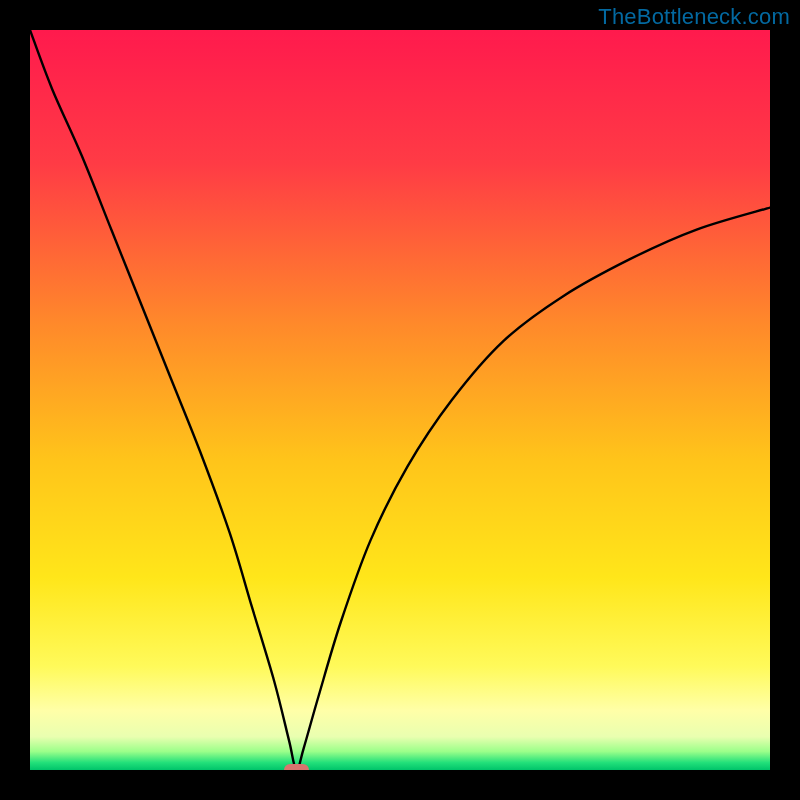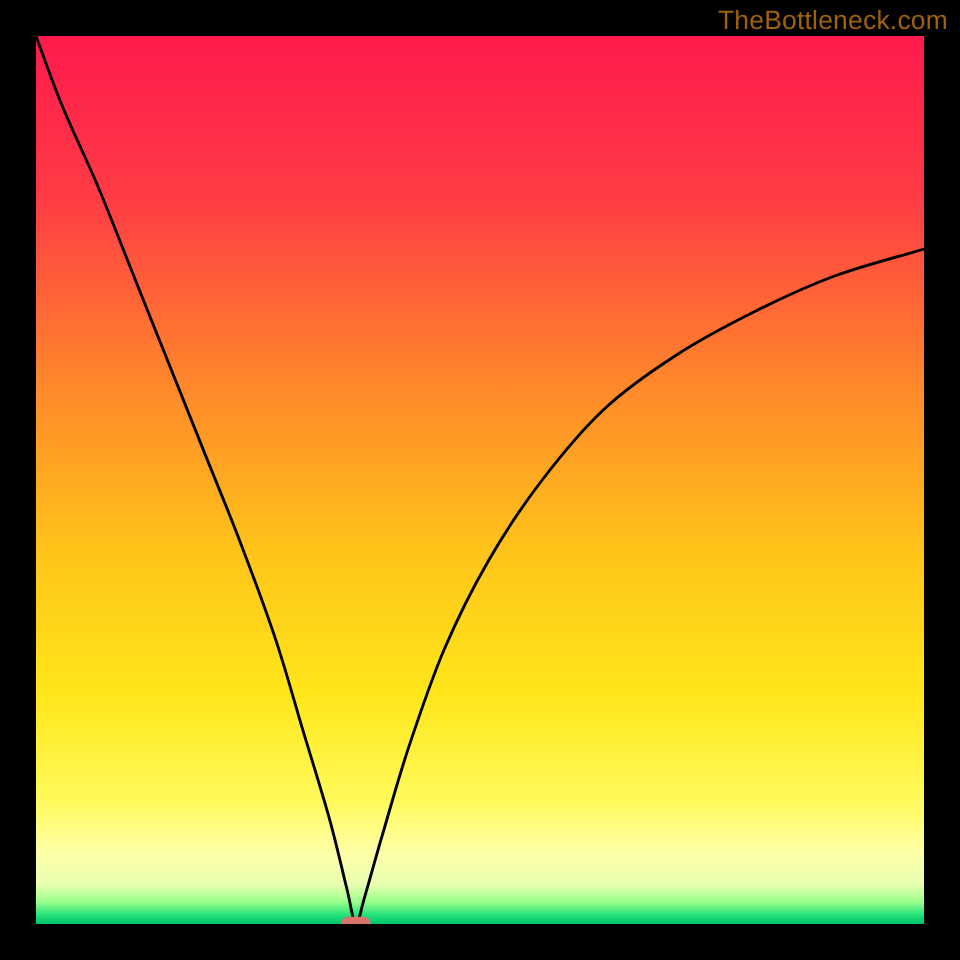--- a/index.html
+++ b/index.html
@@ -28,21 +28,21 @@
     overflow: hidden;
   }
   .gradient {
     position: absolute;
     inset: 0;
   }
   .watermark {
     position: absolute;
     top: 4px;
     right: 10px;
-    color: #a16207;
+    color: #0369a1;
     font-size: 22px;
     letter-spacing: 0.2px;
     font-weight: 400;
     user-select: none;
   }
   .curve {
     position: absolute;
     inset: 0;
   }
   .marker {

